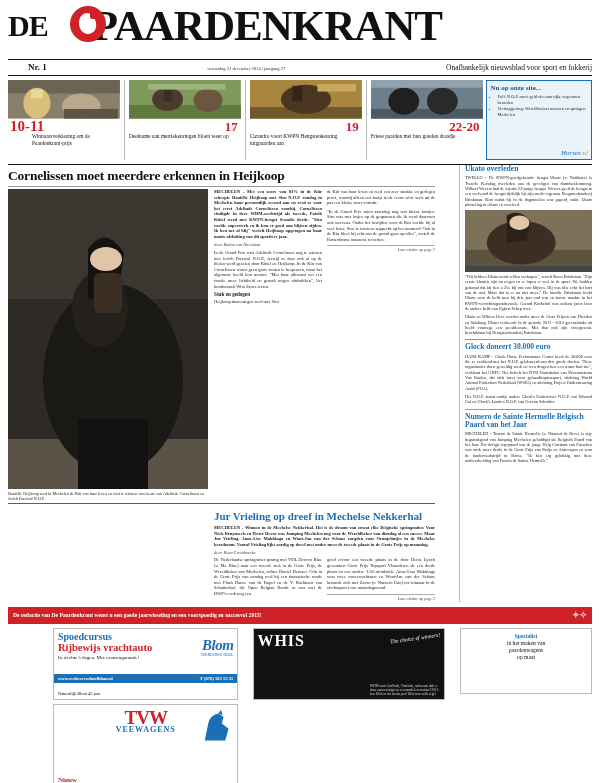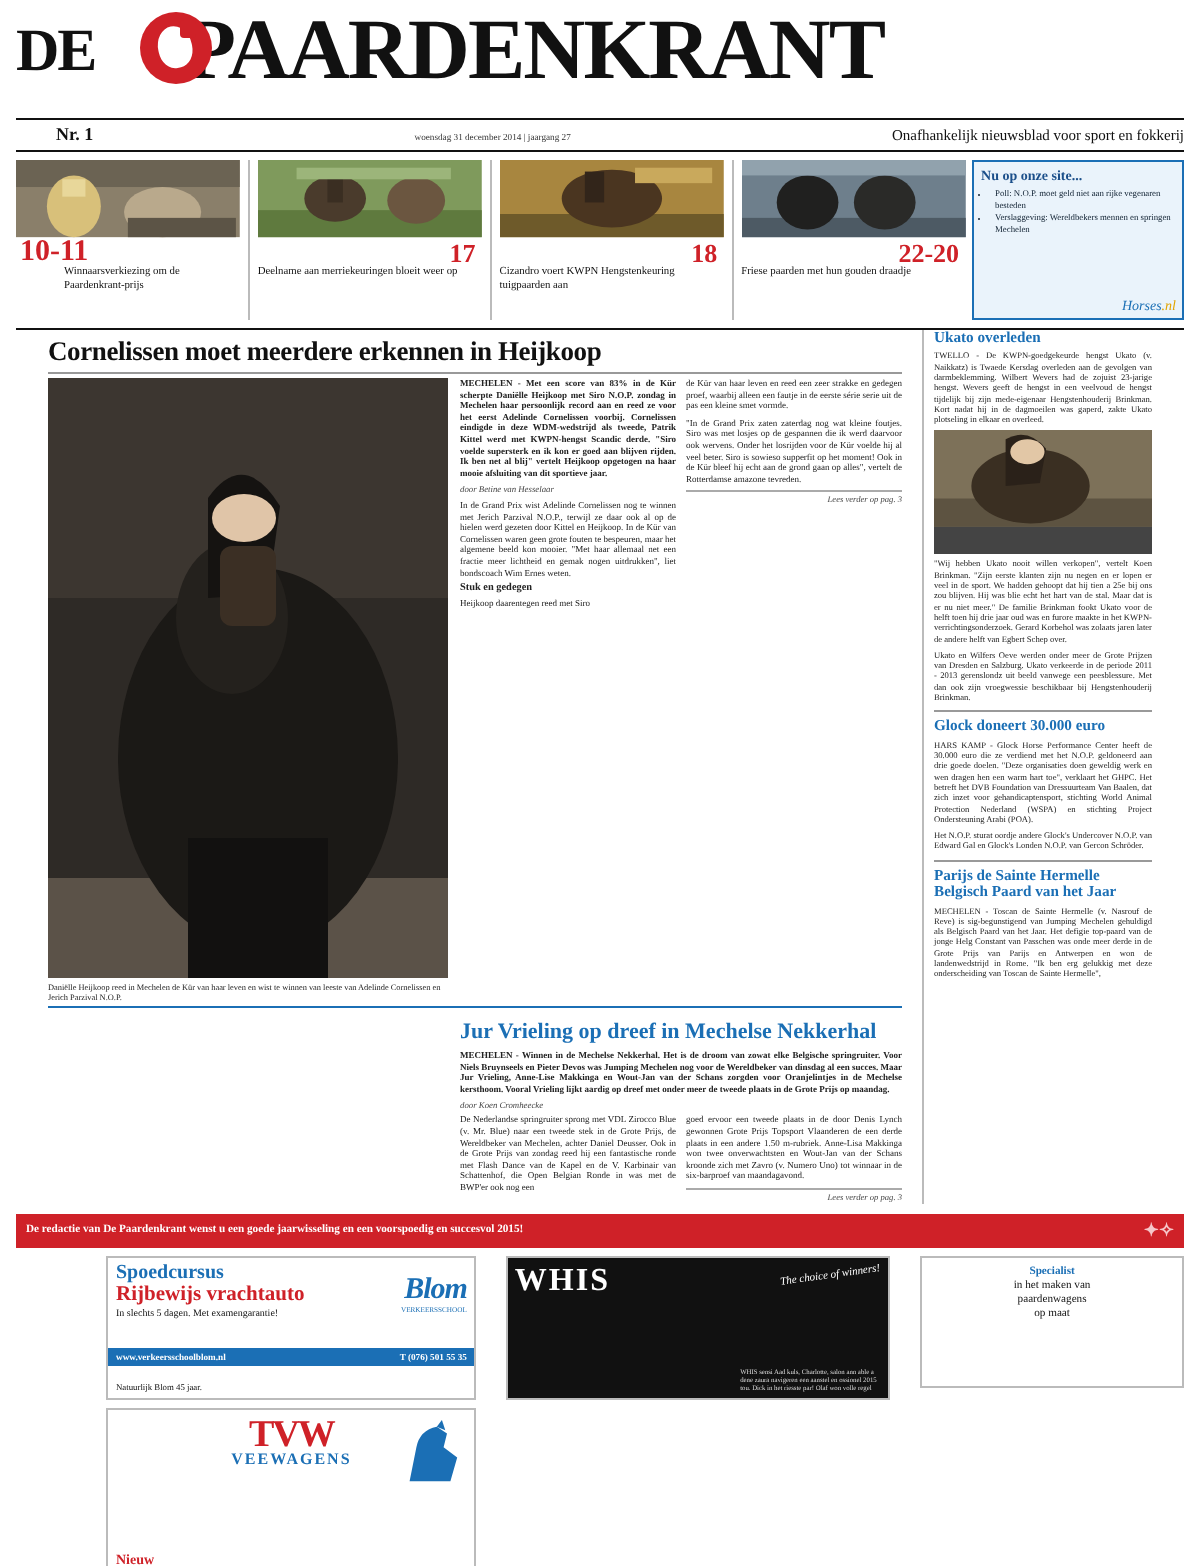--- a/index.html
+++ b/index.html
@@ -84,21 +84,21 @@
   }
   .promo h4 { margin:0 0 2px 0; font-size:7px; color:#1b4f8a; font-weight:bold;}
   .promo ul { margin:0; padding-left:7px; font-size:4.4px; line-height:6px; color:#123;}
   .promo .horses {
     position:absolute; right:3px; bottom:2px;
     font-size:7px; font-weight:normal; color:#1b6fb5; font-style:italic;
   }
   .promo .horses .dot { color:#e2a400; }
 
   
-  .body-wrap { display:flex; padding:0 24px; gap:10px; }
+  .body-wrap { display:flex; padding:0 8px; gap:24px; }
   .left-col { width:430px; }
   .right-col { width:148px; border-left:1px solid #bbb; padding-left:5px; }
 
   h1.headline {
     font-size:13.5px; font-weight:bold; line-height:15px;
     margin:3px 0 3px 0; color:#111; letter-spacing:-0.2px;
   }
   .rule-thin { border-top:1px solid #999; margin:2px 0; }
 
   .lead-row { display:flex; gap:6px; }
@@ -234,21 +234,21 @@
     <div class="teaser">
       <div class="img">
         <svg class="ph" viewBox="0 0 116 40" preserveAspectRatio="none">
           <rect width="116" height="40" fill="#a8863f"></rect>
           <rect x="0" y="28" width="116" height="12" fill="#6e5a2a"></rect>
           <ellipse cx="58" cy="20" rx="26" ry="15" fill="#4a3520"></ellipse>
           <rect x="44" y="6" width="10" height="16" fill="#32251a"></rect>
           <rect x="70" y="4" width="40" height="8" fill="#c9a95c"></rect>
         </svg>
       </div>
-      <div class="numright">18</div>
+      <div class="numright">19</div>
       <div class="cap">Cizandro voert KWPN Hengstenkeuring tuigpaarden aan</div>
     </div>
     <div class="teaser-div"></div>
 
     <div class="teaser">
       <div class="img">
         <svg class="ph" viewBox="0 0 116 40" preserveAspectRatio="none">
           <rect width="116" height="40" fill="#6e7f8c"></rect>
           <rect x="0" y="30" width="116" height="10" fill="#4d5a64"></rect>
           <ellipse cx="34" cy="22" rx="16" ry="14" fill="#20201f"></ellipse>
@@ -364,21 +364,21 @@
         <div class="rc-title">Glock doneert 30.000 euro</div>
         <div class="rc-body">
           <p>HARS KAMP - Glock Horse Performance Center heeft de 30.000 euro die ze verdiend met het N.O.P. geldoneerd aan drie goede doelen. "Deze organisaties doen geweldig werk en wen dragen hen een warm hart toe", verklaart het GHPC. Het betreft het DVB Foundation van Dressuurteam Van Baalen, dat zich inzet voor gehandicaptensport, stichting World Animal Protection Nederland (WSPA) en stichting Project Ondersteuning Arabi (POA).</p>
           <p>Het N.O.P. sturat oordje andere Glock's Undercover N.O.P. van Edward Gal en Glock's Londen N.O.P. van Gercon Schröder.</p>
         </div>
       </div>
 
       <div class="rc-rule"></div>
 
       <div>
-        <div class="rc-title">Parijs de Sainte Hermelle Belgisch Paard van het Jaar</div>
+        <div class="rc-title">Numero de Sainte Hermelle Belgisch Paard van het Jaar</div>
         <div class="rc-body">
           <p>MECHELEN - Toscan de Sainte Hermelle (v. Nasrouf de Reve) is sig-begunstigend van Jumping Mechelen gehuldigd als Belgisch Paard van het Jaar. Het defigie top-paard van de jonge Helg Constant van Passchen was onde meer derde in de Grote Prijs van Parijs en Antwerpen en won de landenwedstrijd in Rome. "Ik ben erg gelukkig met deze onderscheiding van Toscan de Sainte Hermelle",</p>
         </div>
       </div>
 
     </div>
   </div>
 
   <div class="greeting-bar">
     <div style="flex:1">De redactie van De Paardenkrant wenst u een goede jaarwisseling en een voorspoedig en succesvol 2015!</div>

